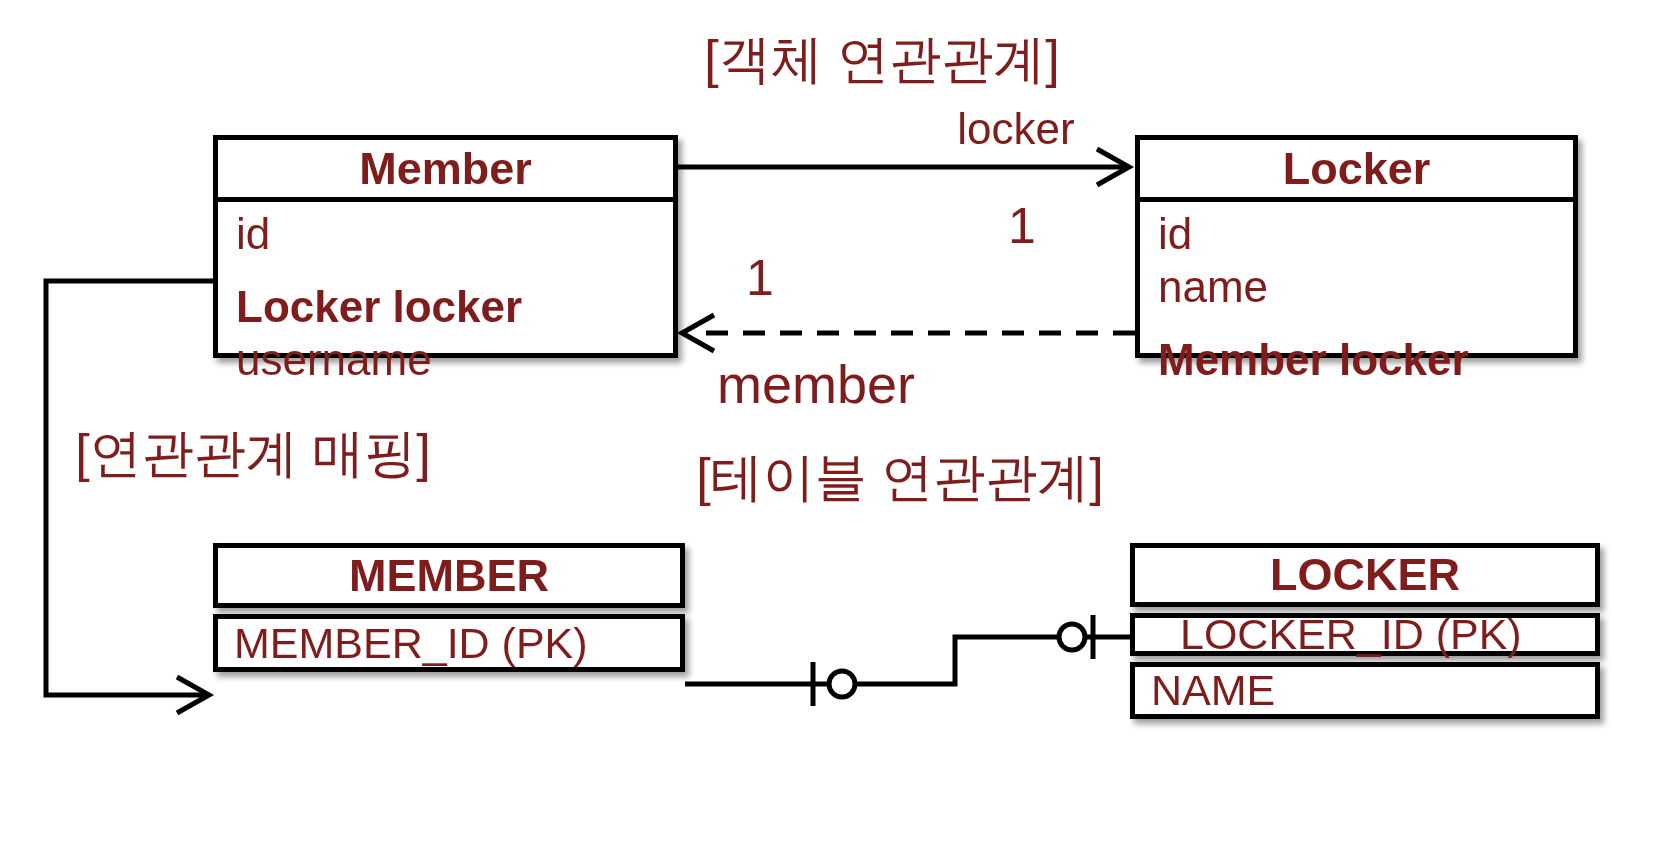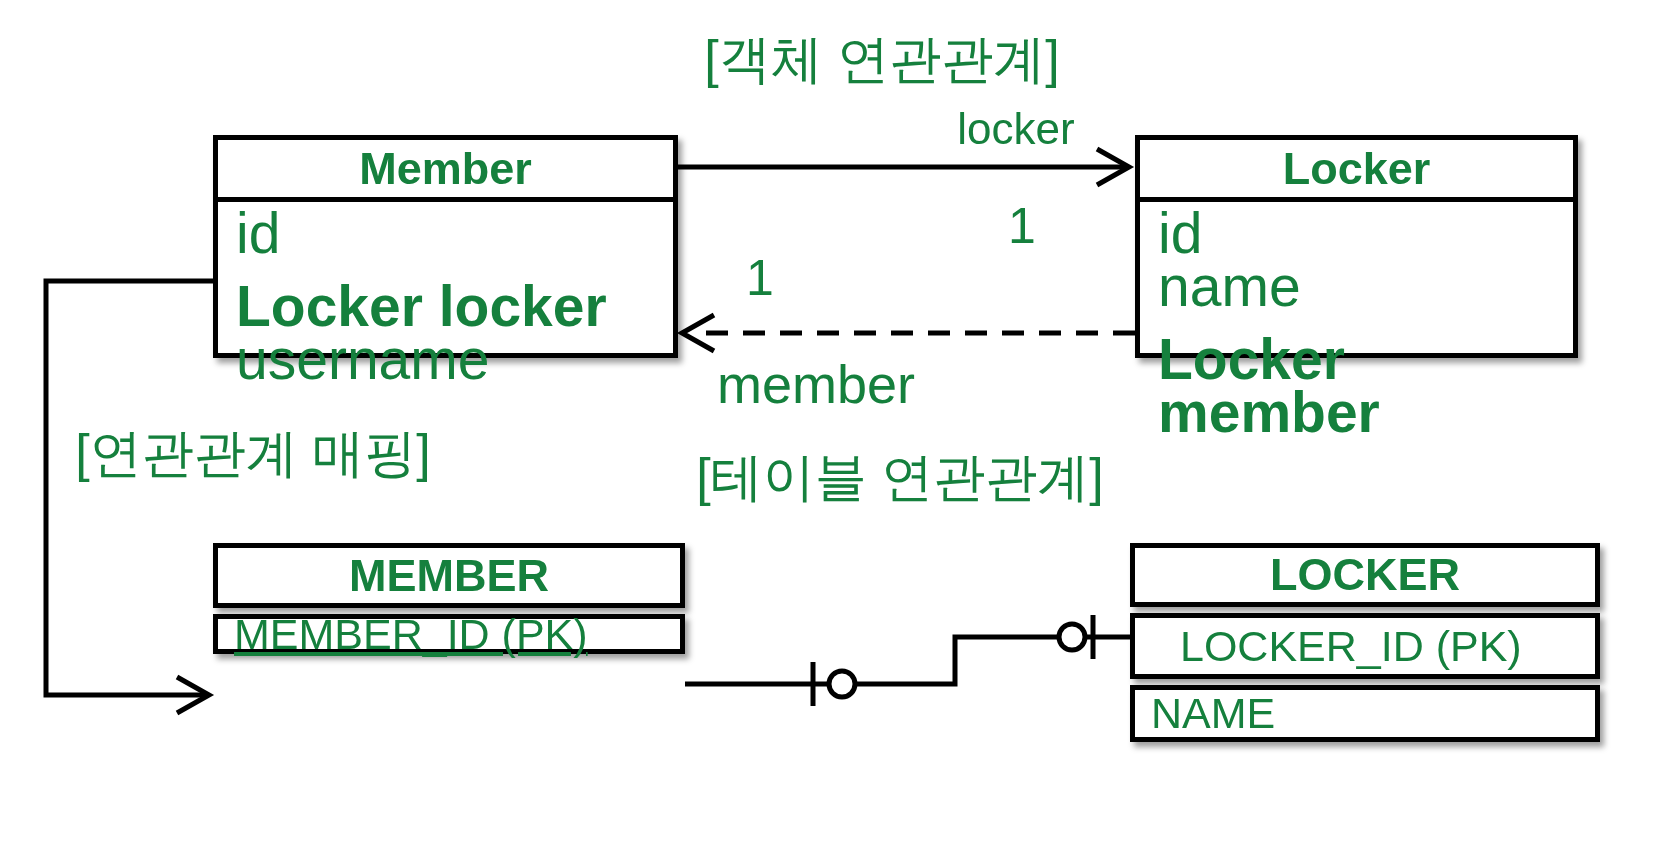--- a/index.html
+++ b/index.html
@@ -1,36 +1,36 @@
 <!DOCTYPE html>
 <html><head>
 <meta charset="utf-8">
 <style>
   html,body{margin:0;padding:0;background:#ffffff;}
   .canvas{
     position:relative;width:1662px;height:849px;background:#ffffff;
-    font-family:"Liberation Sans", sans-serif;color:#15803d;overflow:hidden;
+    font-family:"Liberation Sans", sans-serif;color:#7f1d1d;overflow:hidden;
   }
   .lbl{position:absolute;text-align:center;white-space:nowrap;line-height:1.12;}
   .k-title{font-size:52px;}
   .role-lbl{font-size:44px;}
   .role-lbl-big{font-size:54px;}
   .mult{font-size:50px;}
 
   
   .klass{
     position:absolute;box-sizing:border-box;background:#fff;
     border:5px solid #000;box-shadow:4px 5px 6px rgba(0,0,0,0.38);
   }
   .klass .hd{
     box-sizing:border-box;height:62px;border-bottom:5px solid #000;
     display:flex;align-items:center;justify-content:center;
     font-weight:bold;font-size:45px;
   }
-  .klass .bd{padding:5px 0 0 18px;font-size:57px;line-height:53px;}
+  .klass .bd{padding:5px 0 0 18px;font-size:44px;line-height:53px;}
   .bold{font-weight:bold;margin-top:20px;}
   #member-class{left:213px;top:135px;width:465px;height:223px;}
   #locker-class{left:1135px;top:135px;width:443px;height:223px;}
 
   
   .tbl{position:absolute;}
   .cmp{
     box-sizing:border-box;border:5px solid #000;background:#fff;
     box-shadow:4px 5px 6px rgba(0,0,0,0.38);margin-bottom:6px;
   }
@@ -91,34 +91,34 @@
         <div class="bold">Locker locker</div>
         <div>username</div>
       </div>
     </div>
 
     <div class="klass" id="locker-class">
       <div class="hd">Locker</div>
       <div class="bd">
         <div>id</div>
         <div>name</div>
-        <div class="bold">Locker member</div>
+        <div class="bold">Member locker</div>
       </div>
     </div>
 
     <div class="tbl" id="member-table">
       <div class="cmp hd" style="height:65px;">MEMBER</div>
-      <div class="cmp row" style="height:40px;text-decoration:underline;">
+      <div class="cmp row" style="height:58px;">
         <div>MEMBER_ID (PK)</div>
       </div>
     </div>
 
     <div class="tbl" id="locker-table">
       <div class="cmp hd" style="height:64px;">LOCKER</div>
-      <div class="cmp row" style="height:66px;padding-left:45px;">
+      <div class="cmp row" style="height:43px;padding-left:45px;">
         <div>LOCKER_ID (PK)</div>
       </div>
       <div class="cmp row" style="height:57px;">
         <div>NAME</div>
       </div>
     </div>
 
   </div>
 </div>
 

